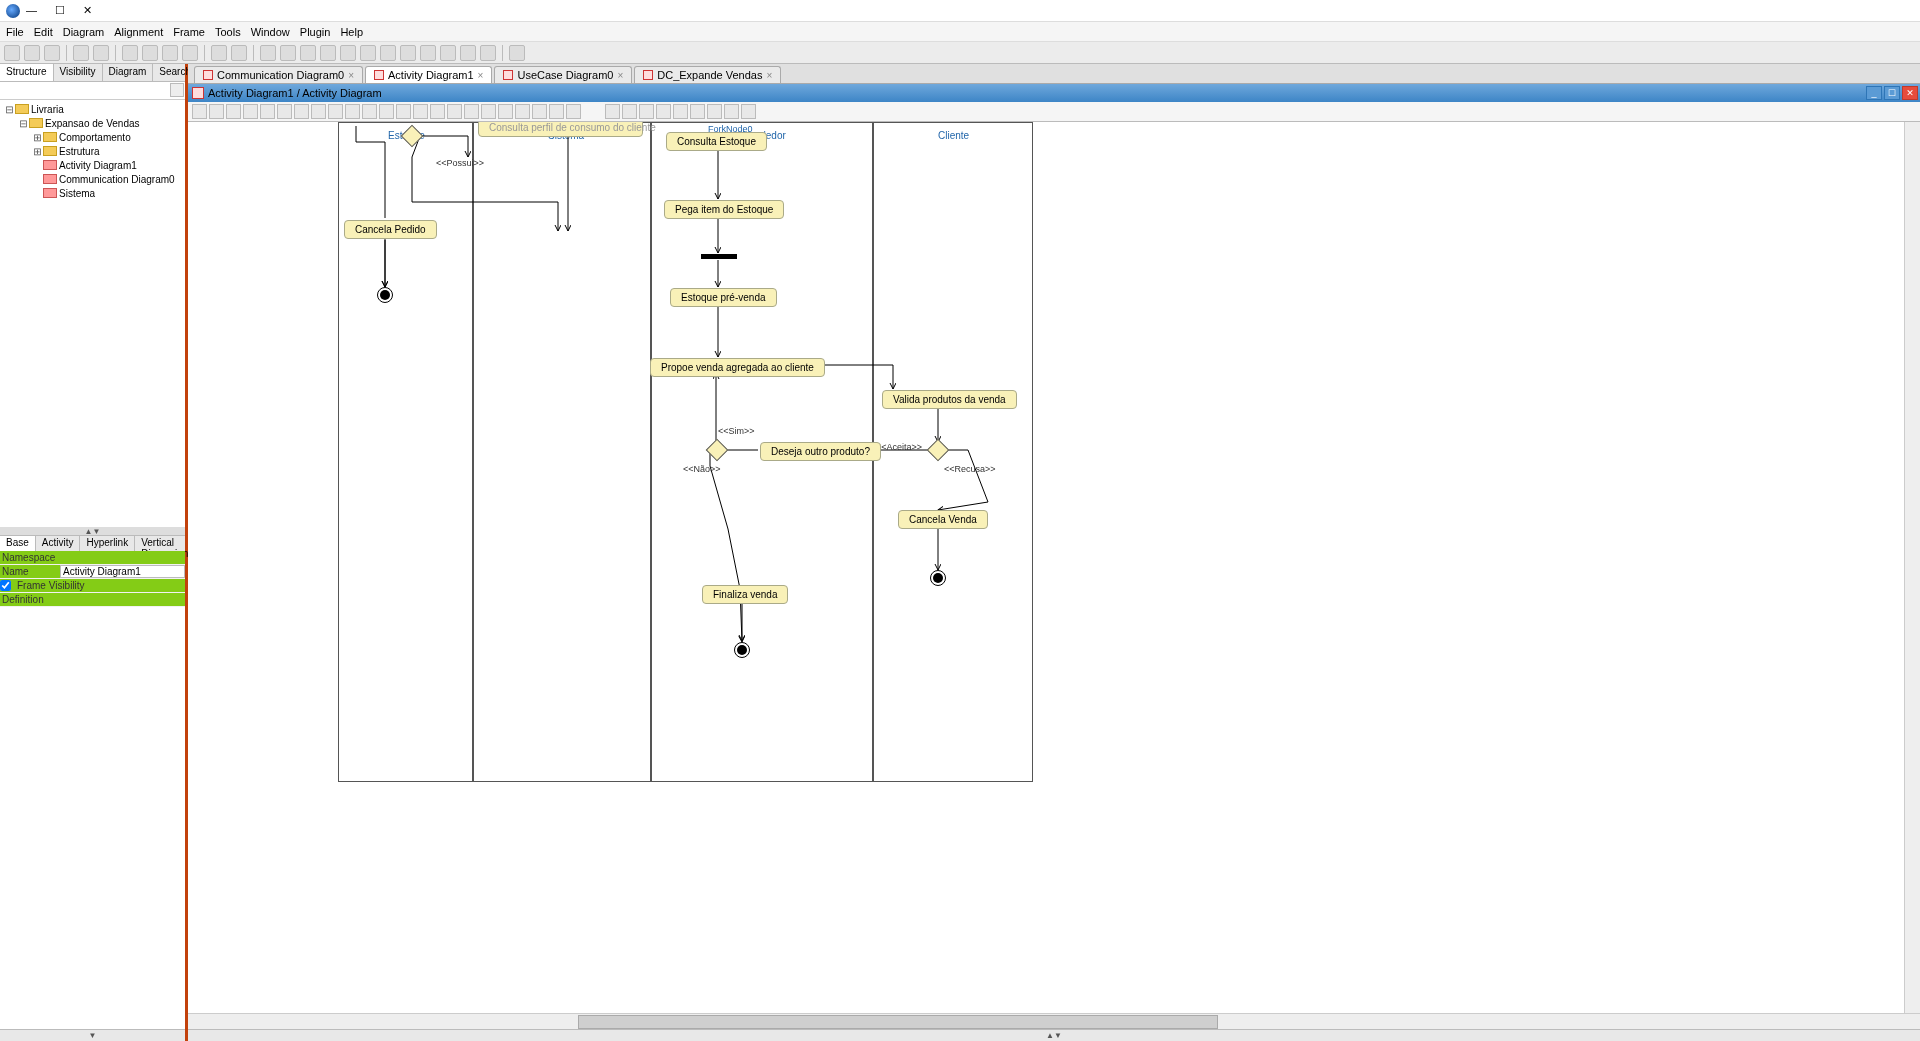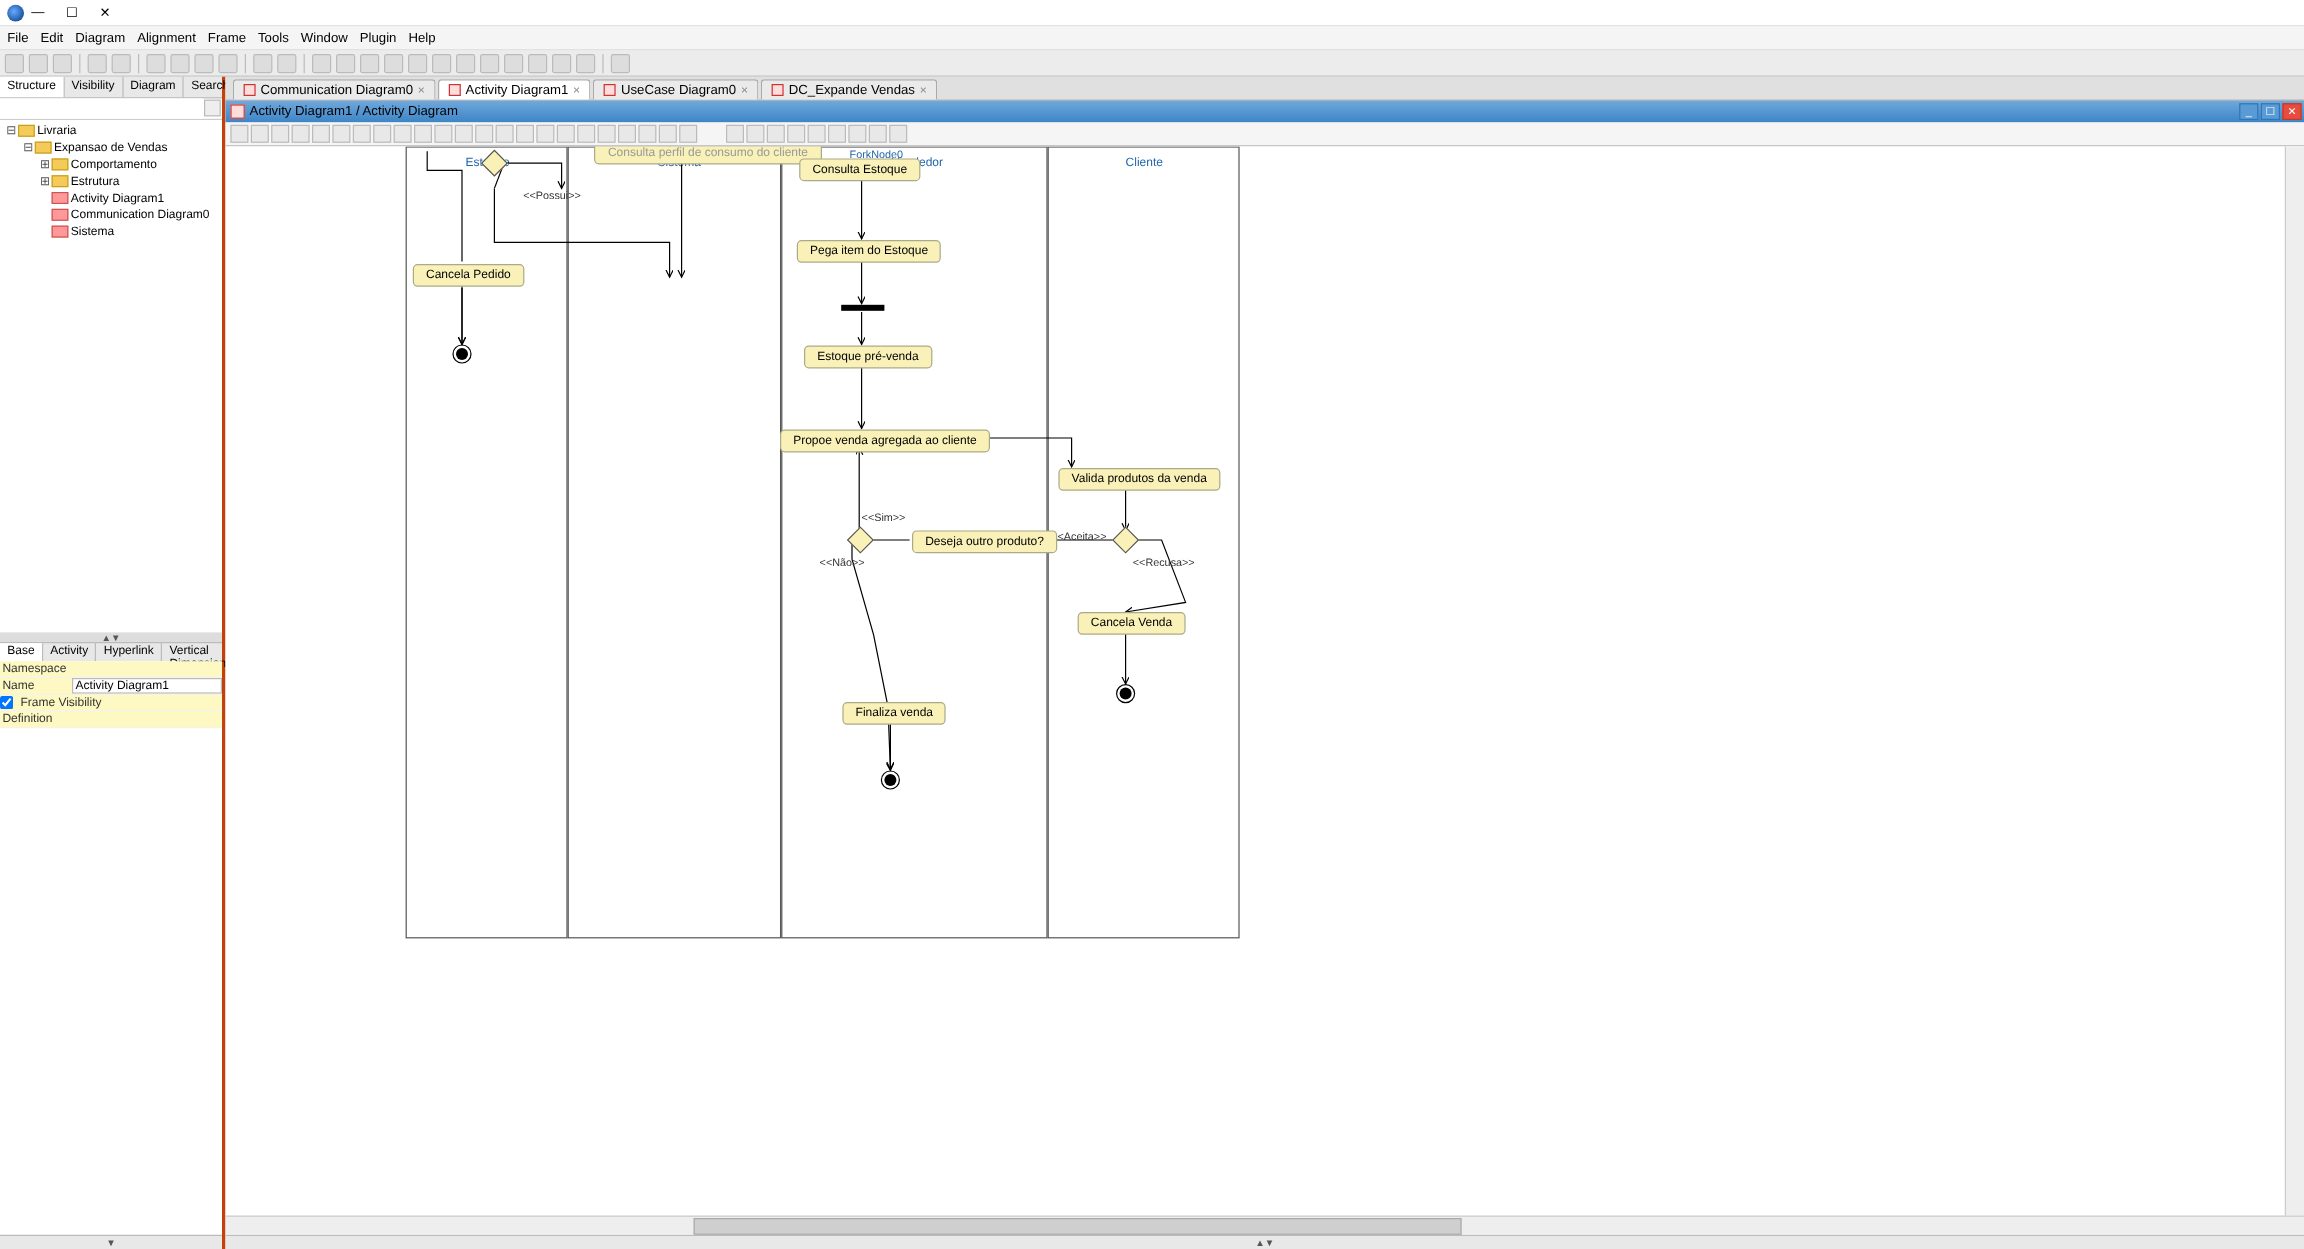--- a/index.html
+++ b/index.html
@@ -31,21 +31,21 @@
 .tree .lbl{font-size:10px}
 .tree-sep{height:8px;background:#ddd;display:flex;justify-content:center;font-size:8px;color:#555}
 .map-pane{border-top:1px solid #bbb}
 .map-pane .mh{height:14px;padding:1px 4px;font-size:10px;background:#eee}
 .map-pane .mv{height:60px;background:#fff;display:flex;justify-content:center;align-items:center}
 .map-pane .thumb{width:50px;height:36px;border:1px solid #999;background:#f6e27a;position:relative}
 .map-pane .thumb::before{content:"";position:absolute;left:4px;top:2px;width:10px;height:30px;background:#fff;border:1px solid #ccc}
 .prop-tabs{height:16px;display:flex;background:#e8e8e8;border-top:1px solid #bbb}
 .prop-tabs .pt{padding:1px 6px;border-right:1px solid #bbb;font-size:10px;cursor:pointer}
 .prop-tabs .pt.active{background:#fff}
-.props{background:#fef9c3}
+.props{background:#84cc16}
 .prow{display:flex;height:14px;align-items:center;border-bottom:1px solid #f2f2f2}
 .prow .pl{width:60px;padding-left:2px;font-size:10px;color:#333}
 .prow .pv{flex:1;font-size:10px;padding:0 2px}
 .prow .pv.inp{border:1px solid #bbb;background:#fff;height:13px}
 .prow input[type=checkbox]{width:11px;height:11px}
 .right-pane{flex:1;display:flex;flex-direction:column;background:#f0f0f0;position:relative}
 .doc-tabs{height:20px;display:flex;align-items:flex-end;background:#e0e0e0;border-bottom:1px solid #aaa;padding-left:6px;gap:2px}
 .dtab{display:flex;align-items:center;gap:4px;padding:2px 8px;background:#eaeaea;border:1px solid #aaa;border-bottom:none;border-radius:3px 3px 0 0;font-size:10px;cursor:pointer}
 .dtab .dic{width:10px;height:10px;border:1px solid #c33;background:#fdd}
 .dtab .cx{color:#888;font-size:10px;cursor:pointer}
@@ -309,21 +309,21 @@
           <line x1="742" y1="328" x2="680" y2="328" marker-end="url(#ah)"></line>
           <polyline points="570,328 528,328 528,251" marker-end="url(#ah)"></polyline>
           <polyline points="758,328 780,328 800,380 750,388" marker-end="url(#ah)"></polyline>
           <line x1="750" y1="404" x2="750" y2="448" marker-end="url(#ah)"></line>
           <polyline points="522,327 522,344 540,407 552,467 554,520" marker-end="url(#ah)"></polyline>
           <line x1="554" y1="478" x2="554" y2="519" marker-end="url(#ah)"></line>
           <line x1="197" y1="118" x2="197" y2="165" marker-end="url(#ah)"></line>
           <polyline points="168,4 168,20 197,20 197,96"></polyline>
         </svg>
 
-        <div class="act" style="left:307px;top:-4px;width:190px;color:#999">Consulta perfil de consumo do cliente</div>
+        <div class="act" style="left:290px;top:-4px;width:165px;color:#999">Consulta perfil de consumo do cliente</div>
 
         <div class="decision" style="left:216px;top:6px"></div>
         <div class="lbl-txt" style="left:248px;top:36px">&lt;&lt;Possui&gt;&gt;</div>
         <div class="act" style="left:478px;top:10px">Consulta Estoque</div>
         <div class="act" style="left:476px;top:78px">Pega item do Estoque</div>
         <div class="act" style="left:156px;top:98px">Cancela Pedido</div>
         <div class="endnode" style="left:189px;top:165px"></div>
         <div class="joinbar" style="left:513px;top:132px;width:36px"></div>
         <div class="act" style="left:482px;top:166px">Estoque pré-venda</div>
         <div class="act" style="left:462px;top:236px">Propoe venda agregada ao cliente</div>

